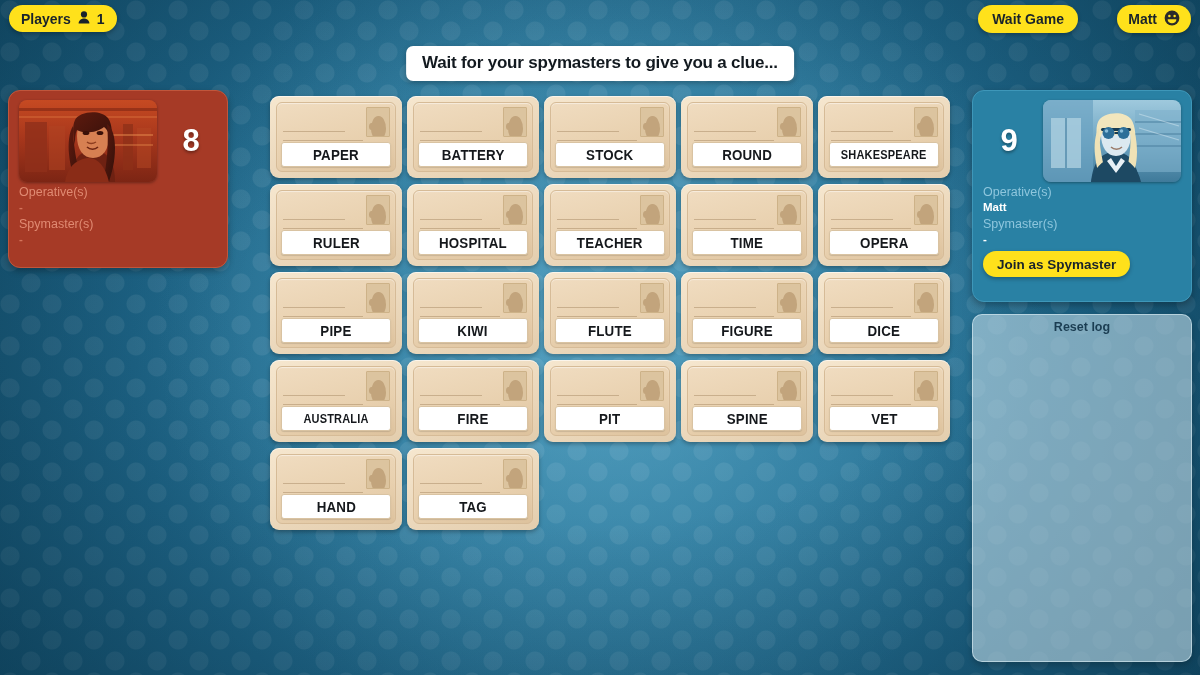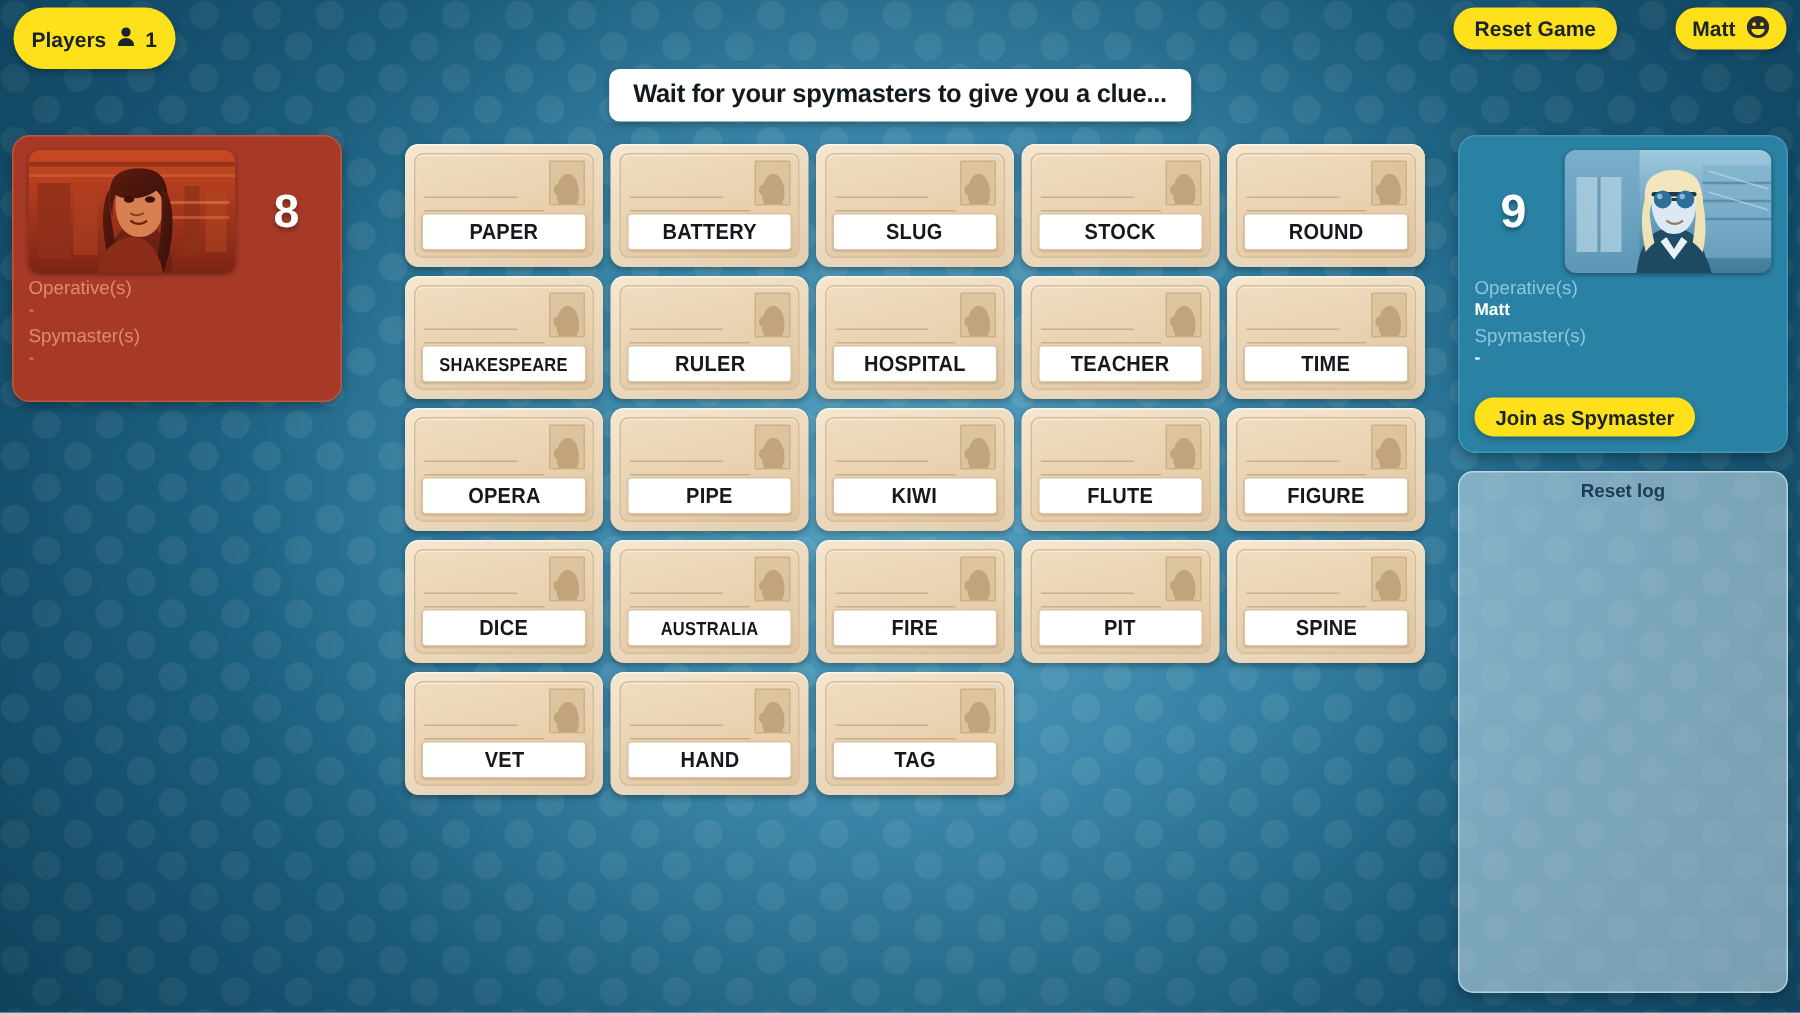--- a/index.html
+++ b/index.html
@@ -48,21 +48,21 @@
     display: inline-flex;
     align-items: center;
     gap: 7px;
     box-shadow: 0 2px 4px rgba(0,0,0,0.28);
     white-space: nowrap;
   }
 
   #players-pill {
     position: absolute;
     left: 9px; top: 5px;
-    height: 41px;
+    height: 27px;
     padding: 0 12px;
     font-size: 14px;
   }
   #players-pill .cnt { font-size: 14px; }
 
   #reset-pill {
     position: absolute;
     right: 122px; top: 5px;
     height: 28px;
     padding: 0 14px;
@@ -150,21 +150,21 @@
   .role-value {
     font-size: 11.5px;
     font-weight: bold;
     color: #ffffff;
     margin-top: 2px;
     min-height: 13px;
   }
   #team-red .role-value { color: #d4745c; }
 
   #join-spymaster {
-    margin-top: 19px;
+    margin-top: 5px;
     height: 26px;
     padding: 0 14px;
     font-size: 13.5px;
     border: none;
     cursor: pointer;
   }
 
   
   #game-log {
     position: absolute;
@@ -298,21 +298,21 @@
     <span class="ico">
       <svg width="12" height="13" viewBox="0 0 12 13">
         <circle cx="6" cy="3.4" r="3.1" fill="#19232b"></circle>
         <path d="M0.6 12.6c0-3.1 2.4-5.2 5.4-5.2s5.4 2.1 5.4 5.2z" fill="#19232b"></path>
       </svg>
     </span>
     <span class="cnt">1</span>
   </div>
 
   <div id="reset-pill" class="pill">
-    <span>Reset Game</span>
+    <span>Wait Game</span>
   </div>
 
   <div id="user-pill" class="pill">
     <span>Matt</span>
     <span class="ico">
       <svg width="16" height="16" viewBox="0 0 16 16">
         <circle cx="8" cy="8" r="7.4" fill="#2b2b2b"></circle>
         <circle cx="5.4" cy="6.1" r="1.25" fill="#ffe11b"></circle>
         <circle cx="10.6" cy="6.1" r="1.25" fill="#ffe11b"></circle>
         <path d="M3.6 9.3h8.8c0 2.4-2 4-4.4 4s-4.4-1.6-4.4-4z" fill="#ffe11b"></path>
@@ -442,33 +442,20 @@
       </div>
       <div class="card">
         <div class="card-inner">
           <div class="addr-line l1"></div>
           <div class="addr-line l2"></div>
           <div class="stamp">
             <div class="head"></div>
           </div>
           <div class="card-sep"></div>
           <div class="word-box">
-            <span class="word">SLUG</span>
-          </div>
-        </div>
-      </div>
-      <div class="card">
-        <div class="card-inner">
-          <div class="addr-line l1"></div>
-          <div class="addr-line l2"></div>
-          <div class="stamp">
-            <div class="head"></div>
-          </div>
-          <div class="card-sep"></div>
-          <div class="word-box">
             <span class="word">STOCK</span>
           </div>
         </div>
       </div>
       <div class="card">
         <div class="card-inner">
           <div class="addr-line l1"></div>
           <div class="addr-line l2"></div>
           <div class="stamp">
             <div class="head"></div>

